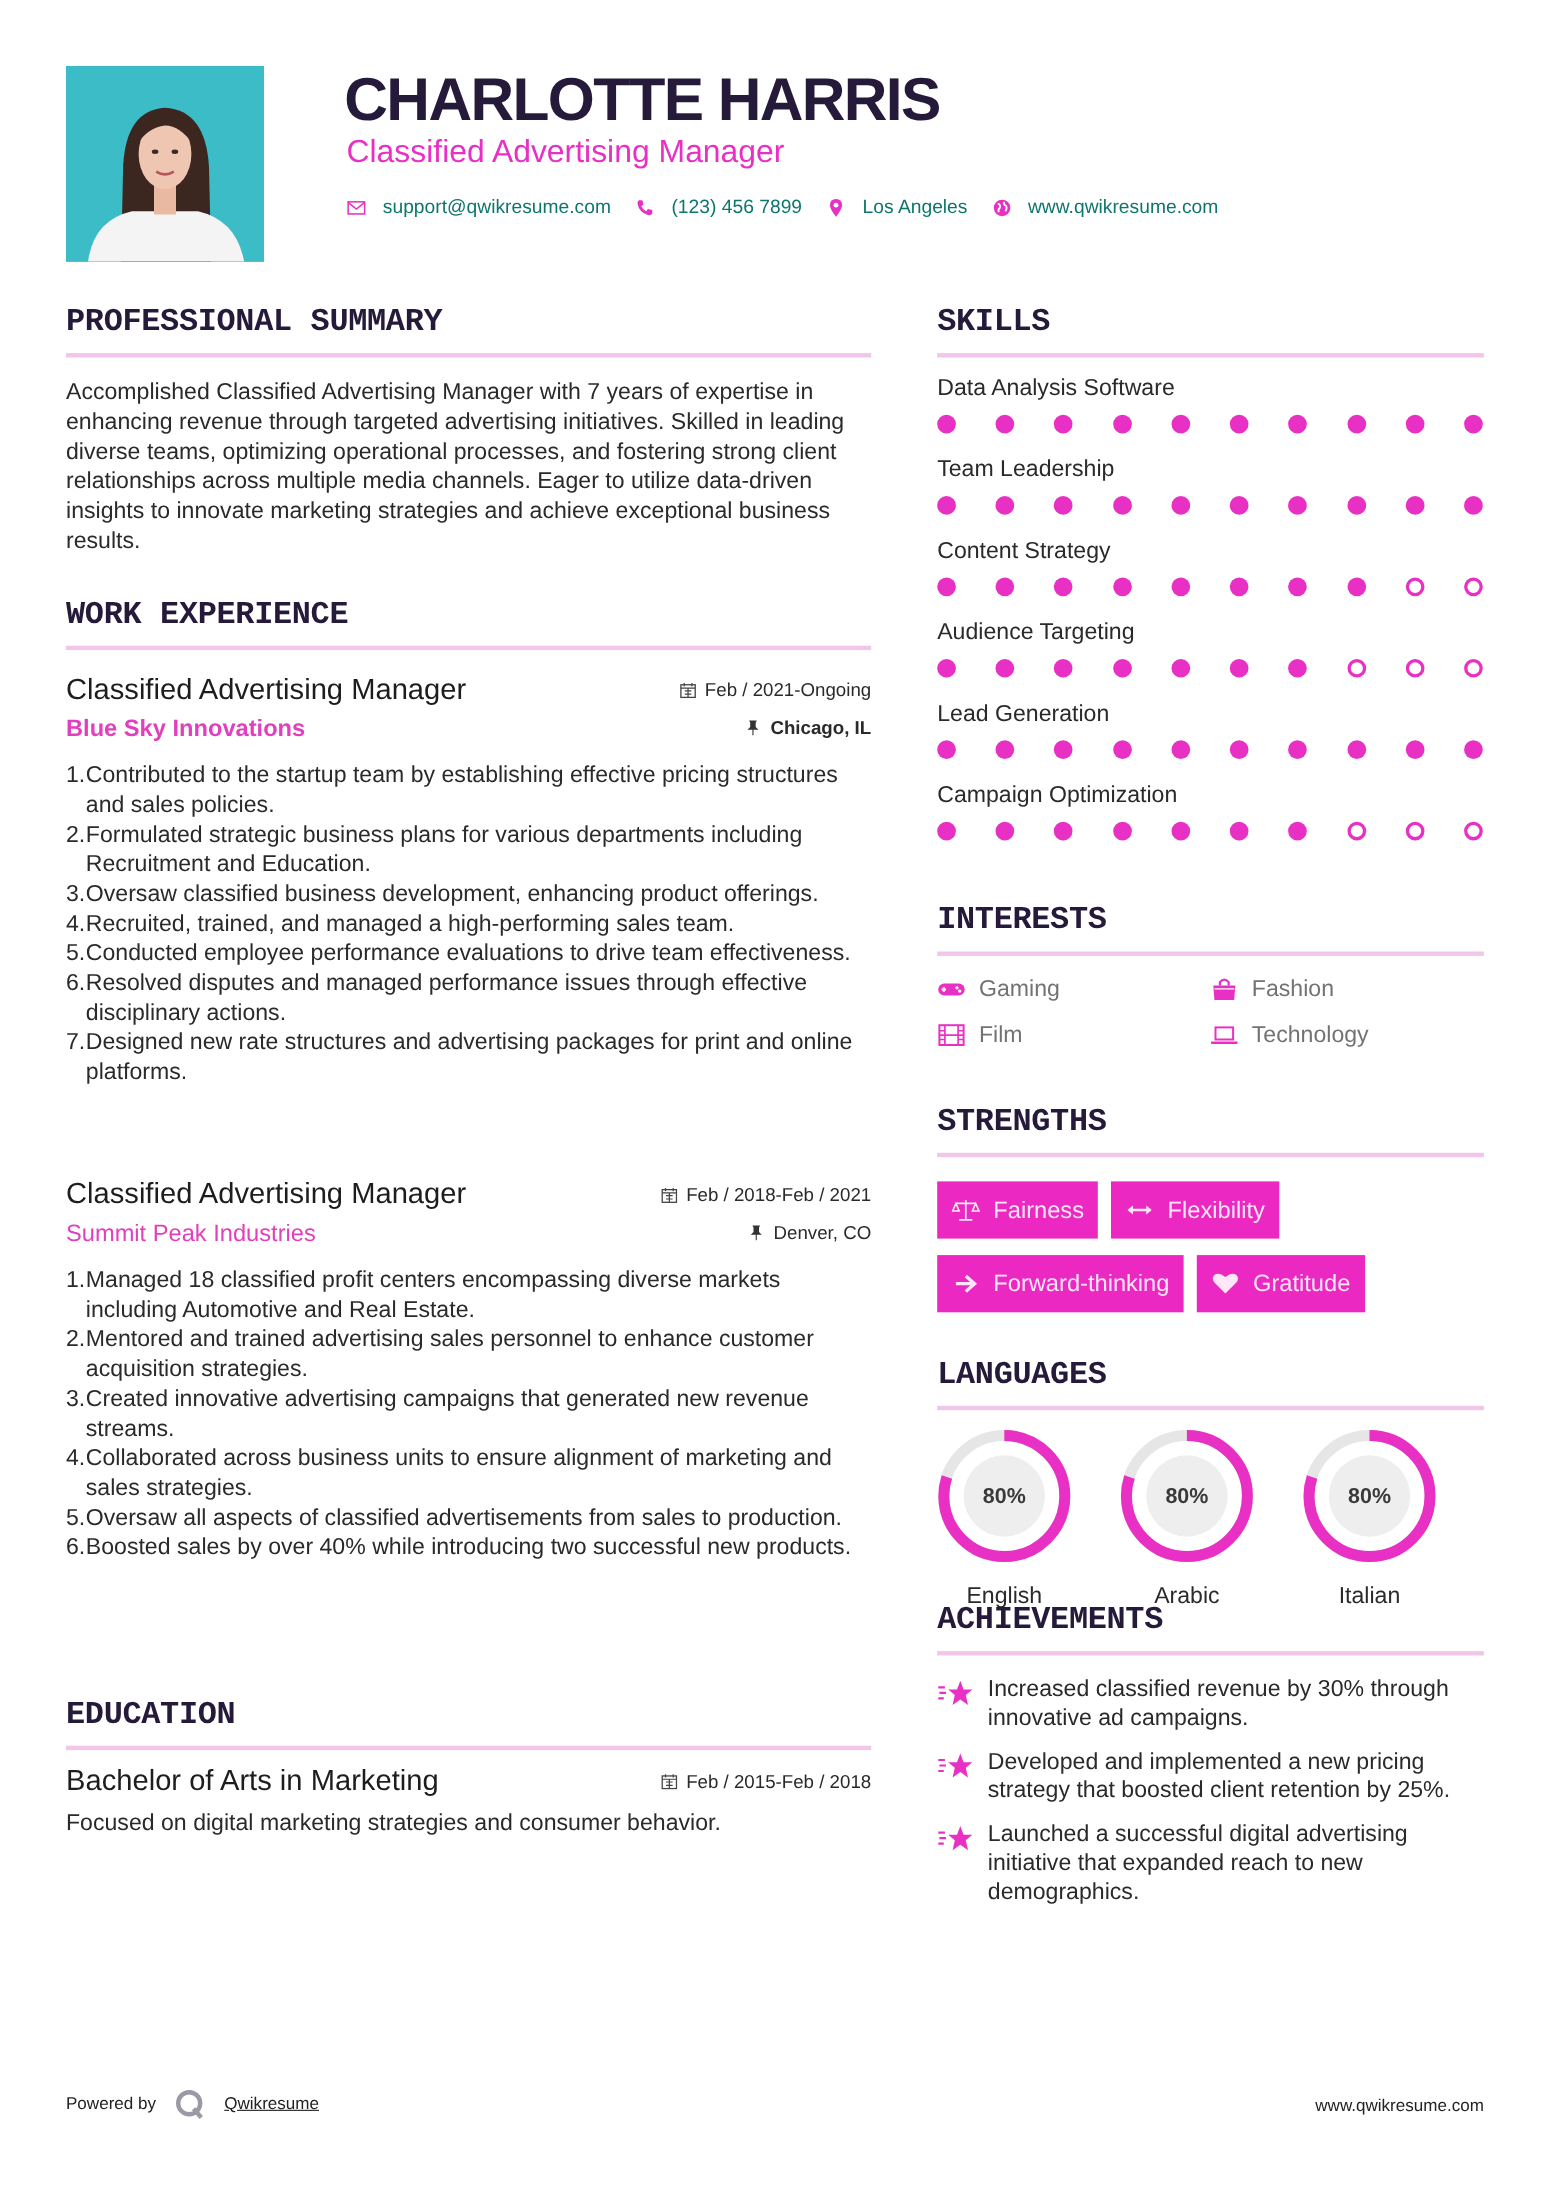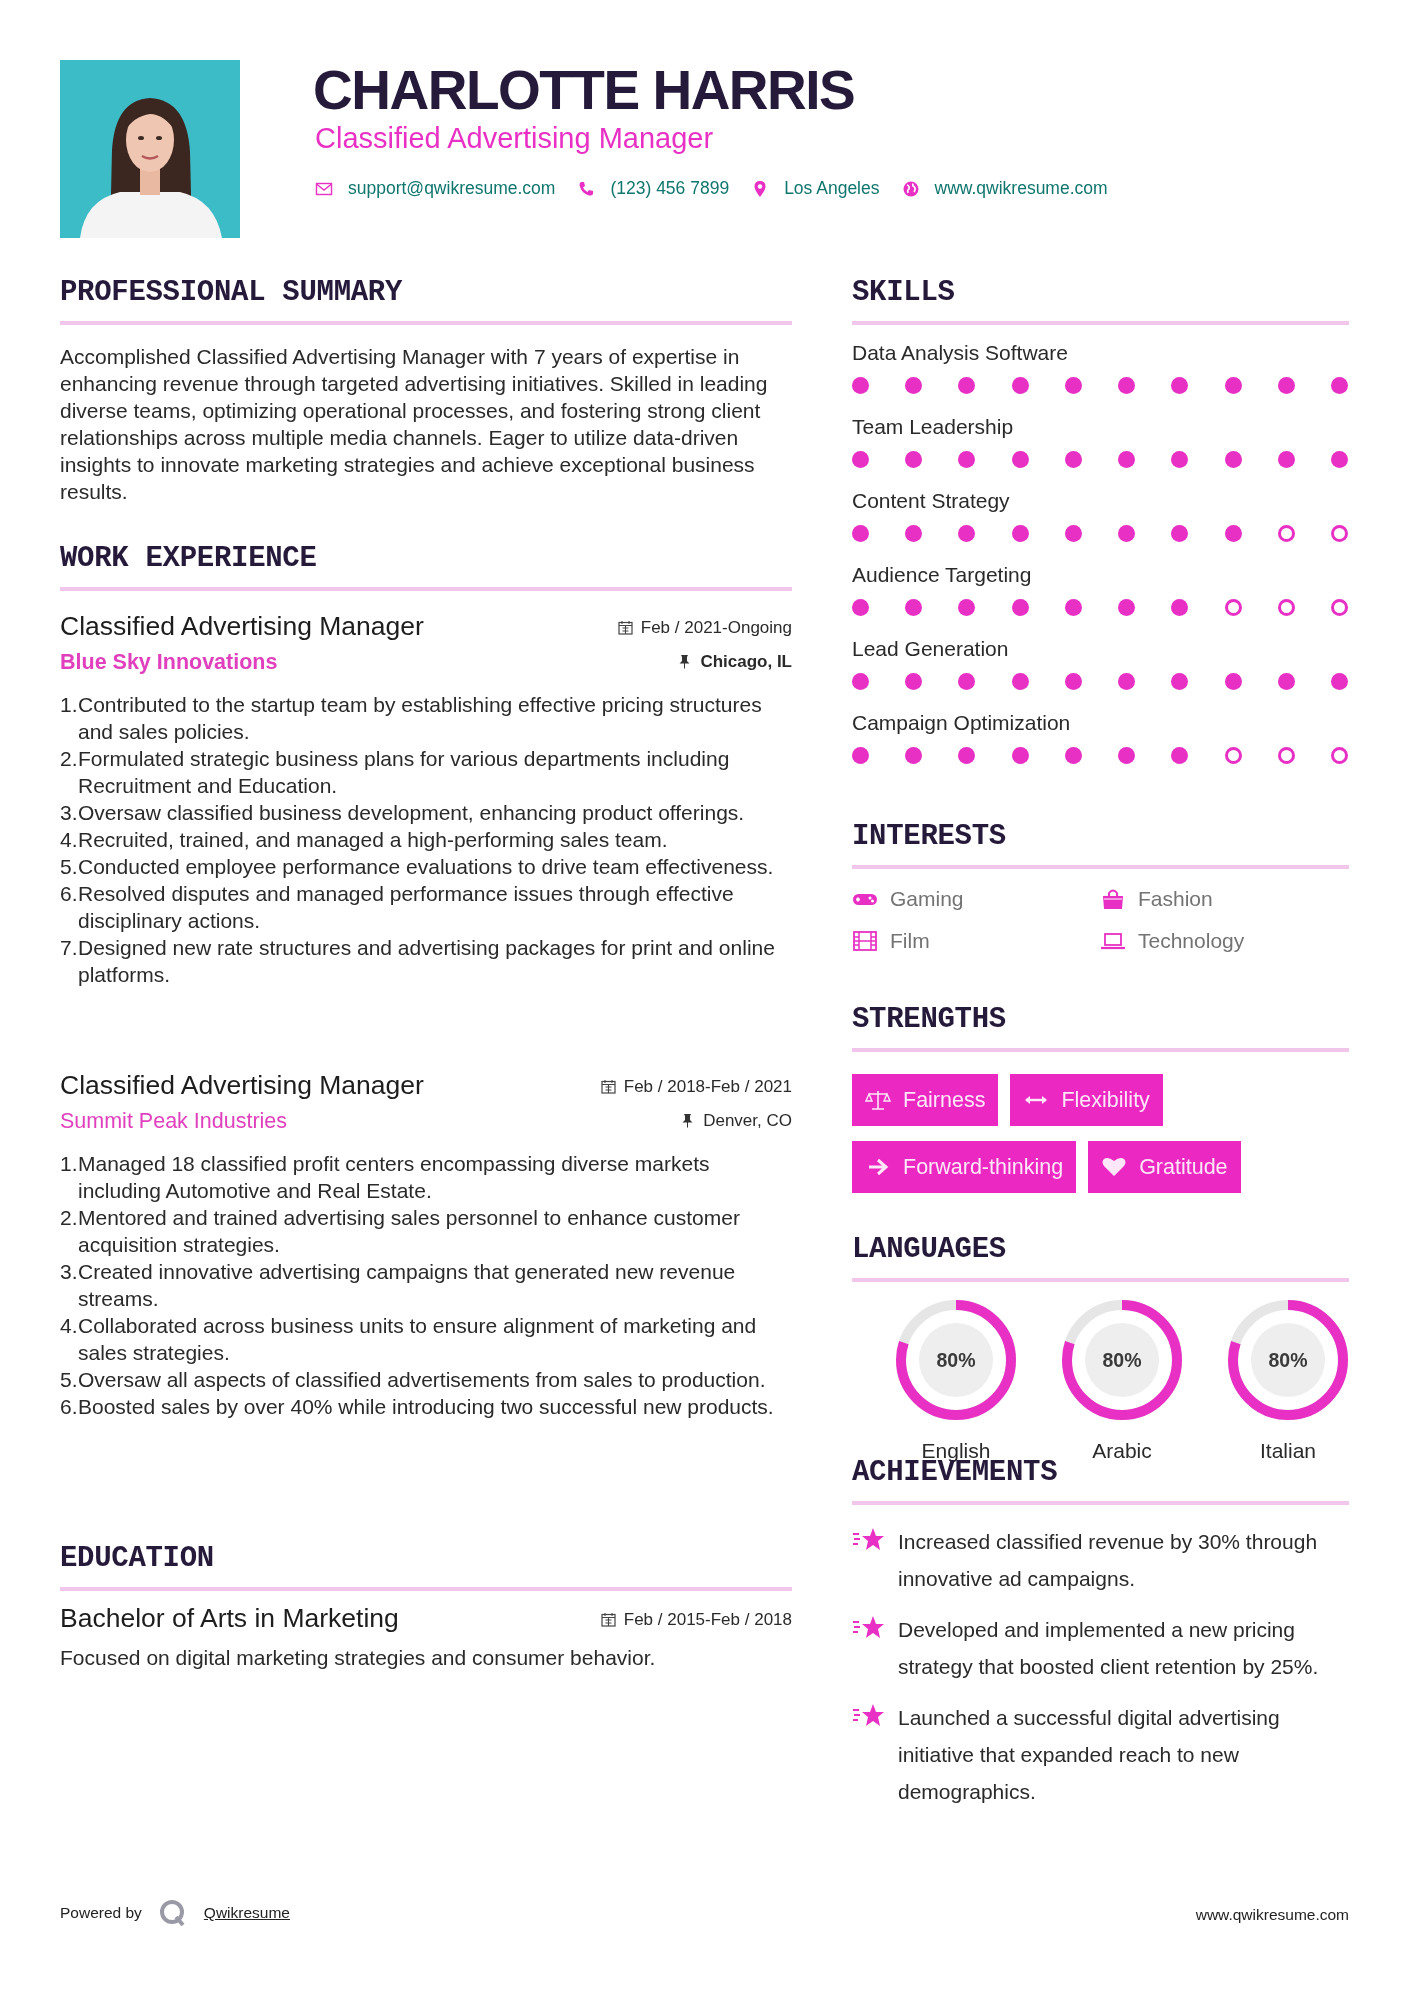--- a/index.html
+++ b/index.html
@@ -46,31 +46,31 @@
   .interests { display: grid; grid-template-columns: 248px 248px; row-gap: 18px; }
   .interest { display: flex; align-items: center; font-size: 21px; font-family: "Liberation Sans", sans-serif; color: #737373; }
   .interest svg { width: 26px; height: 22px; margin-right: 12px; }
 
   
   .tags { display: flex; flex-wrap: wrap; gap: 15px 12px; width: 500px; }
   .tag { background: #ec28c3; color: #fde7f8; font-size: 21.5px; height: 52px; padding: 0 13px; display: flex; align-items: center; font-family: "Liberation Sans", sans-serif; }
   .tag svg { width: 26px; height: 22px; margin-right: 12px; }
 
   
-  .langs { display: flex; gap: 44px; justify-content: flex-end; }
+  .langs { display: flex; gap: 44px; }
   .lang { width: 122px; display: flex; flex-direction: column; align-items: center; }
   .ring { width: 122px; height: 122px; position: relative; }
   .ring svg { width: 122px; height: 122px; }
   .ring .pct { position: absolute; left: 0; top: 0; width: 122px; height: 122px; display: flex; align-items: center; justify-content: center; font-size: 19.5px; font-weight: bold; color: #3a3a3a; font-family: "Liberation Sans", sans-serif; }
   .lang-name { margin-top: 18px; font-size: 21px; color: #2a2a2a; font-family: "Liberation Sans", sans-serif; }
 
   
   .ach { display: flex; margin-bottom: 14px; }
   .ach svg { width: 34px; height: 30px; flex: none; margin-right: 12px; margin-top: 2px; }
-  .ach-text { font-size: 21px; line-height: 37px; color: #2a2a2a; font-family: "Liberation Sans", sans-serif; }
+  .ach-text { font-size: 21px; line-height: 26px; color: #2a2a2a; font-family: "Liberation Sans", sans-serif; }
 
   
   .footer-left { left: 60px; top: 1898px; display: flex; align-items: center; font-size: 15.5px; color: #222; font-family: "Liberation Sans", sans-serif; }
   .footer-left svg { width: 30px; height: 30px; margin: 0 16px 0 16px; }
   .footer-left .link { text-decoration: underline; }
   .footer-right { right: 58px; top: 1906px; font-size: 15.5px; color: #222; font-family: "Liberation Sans", sans-serif; }
 </style>
 </head>
 <body>
 

